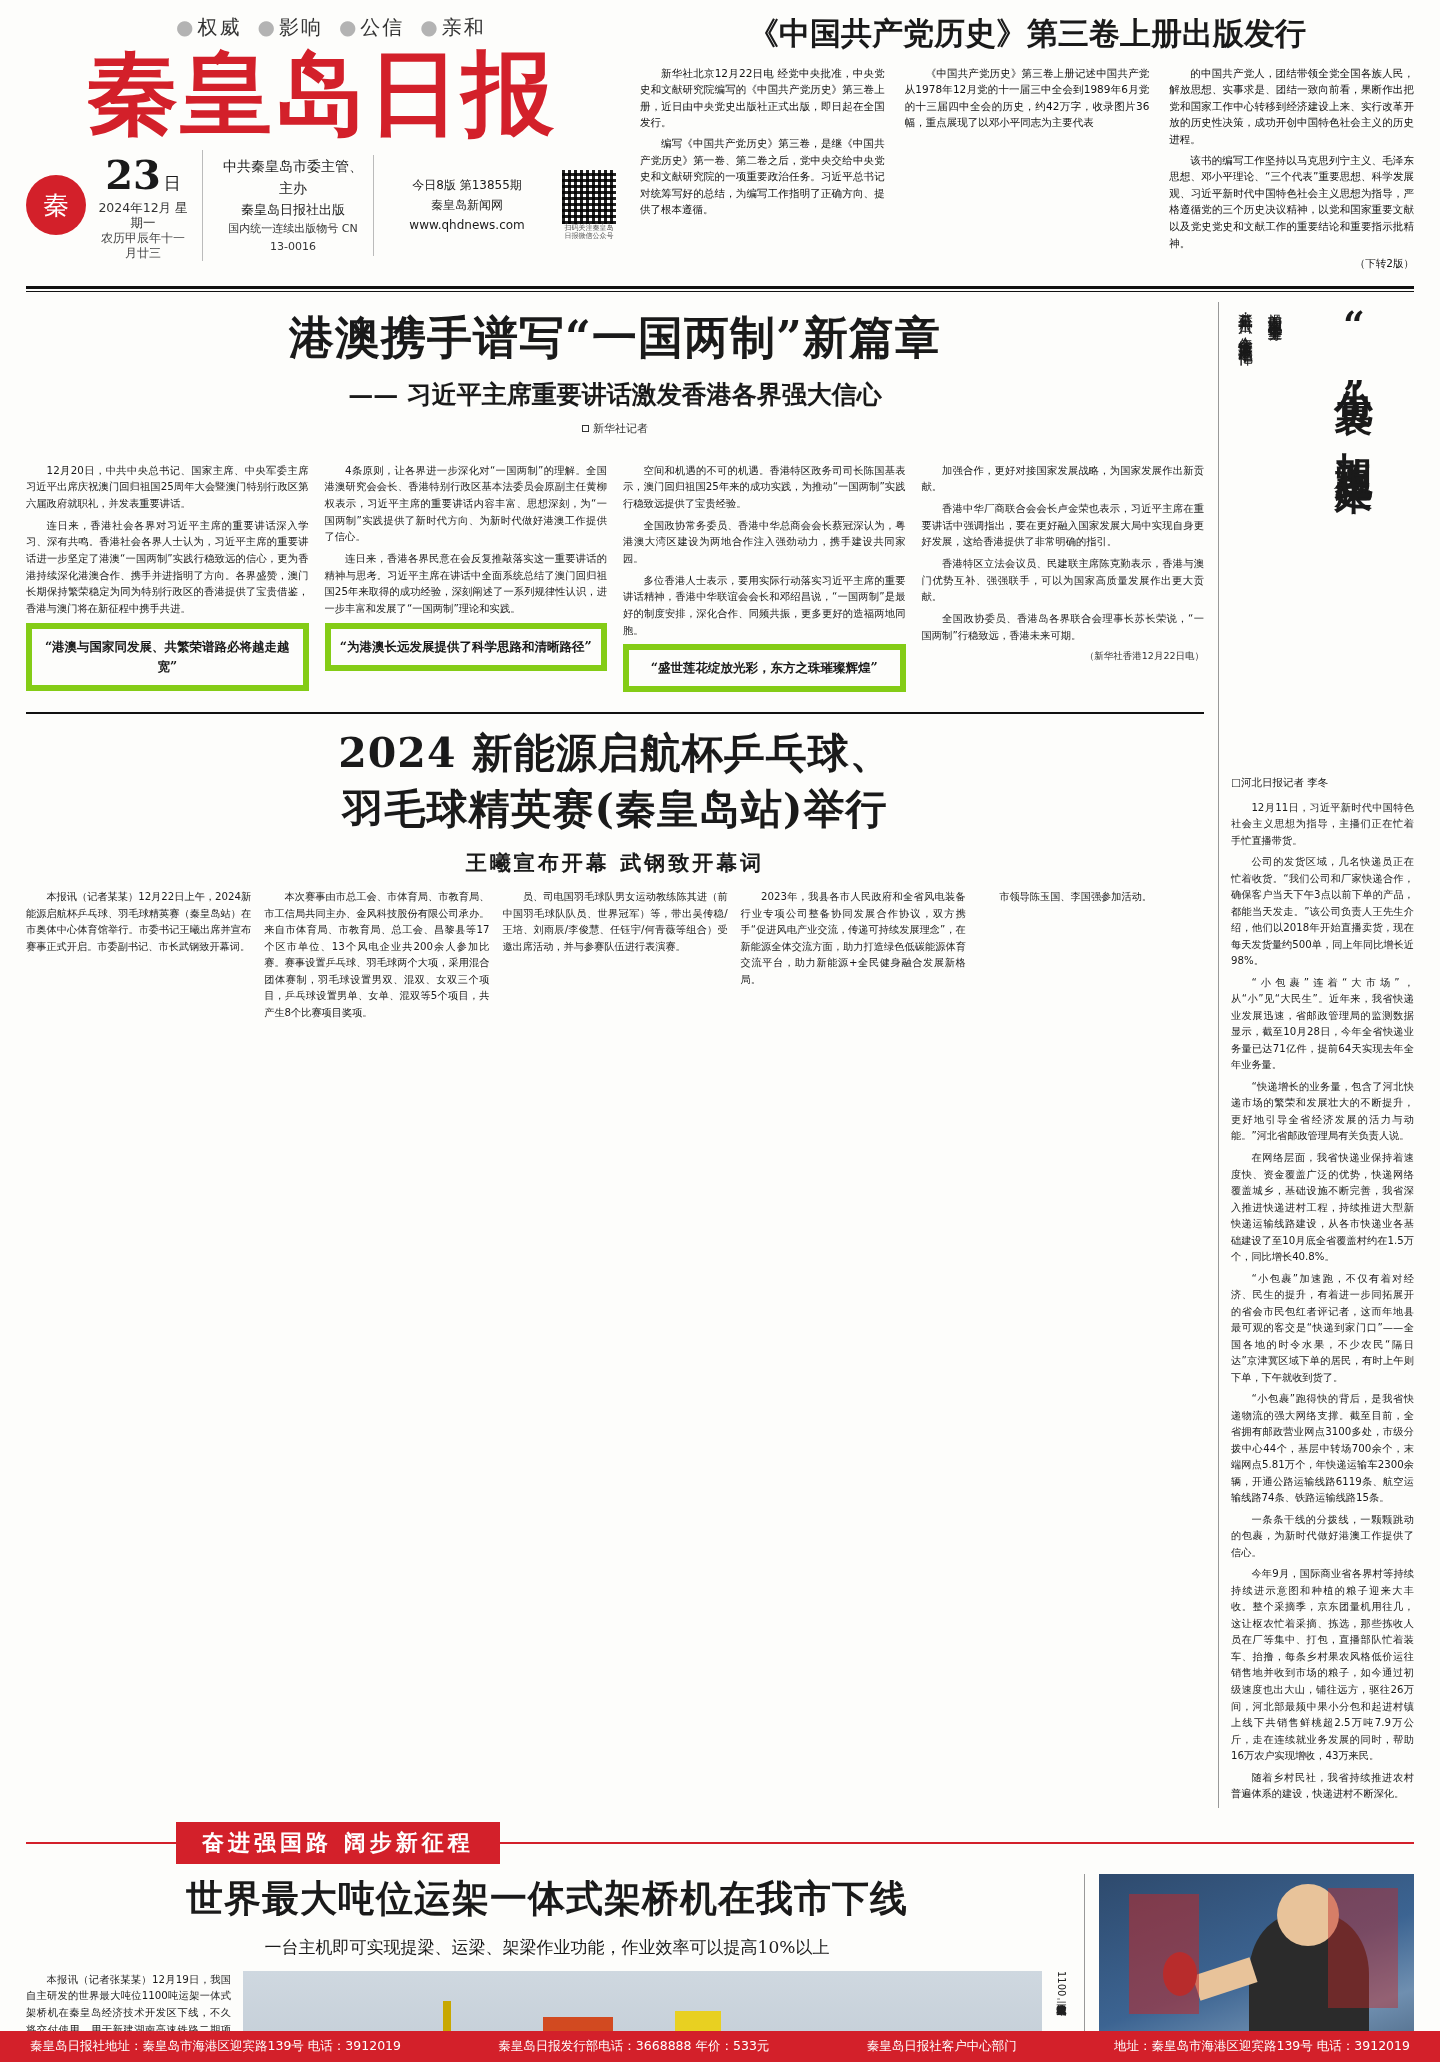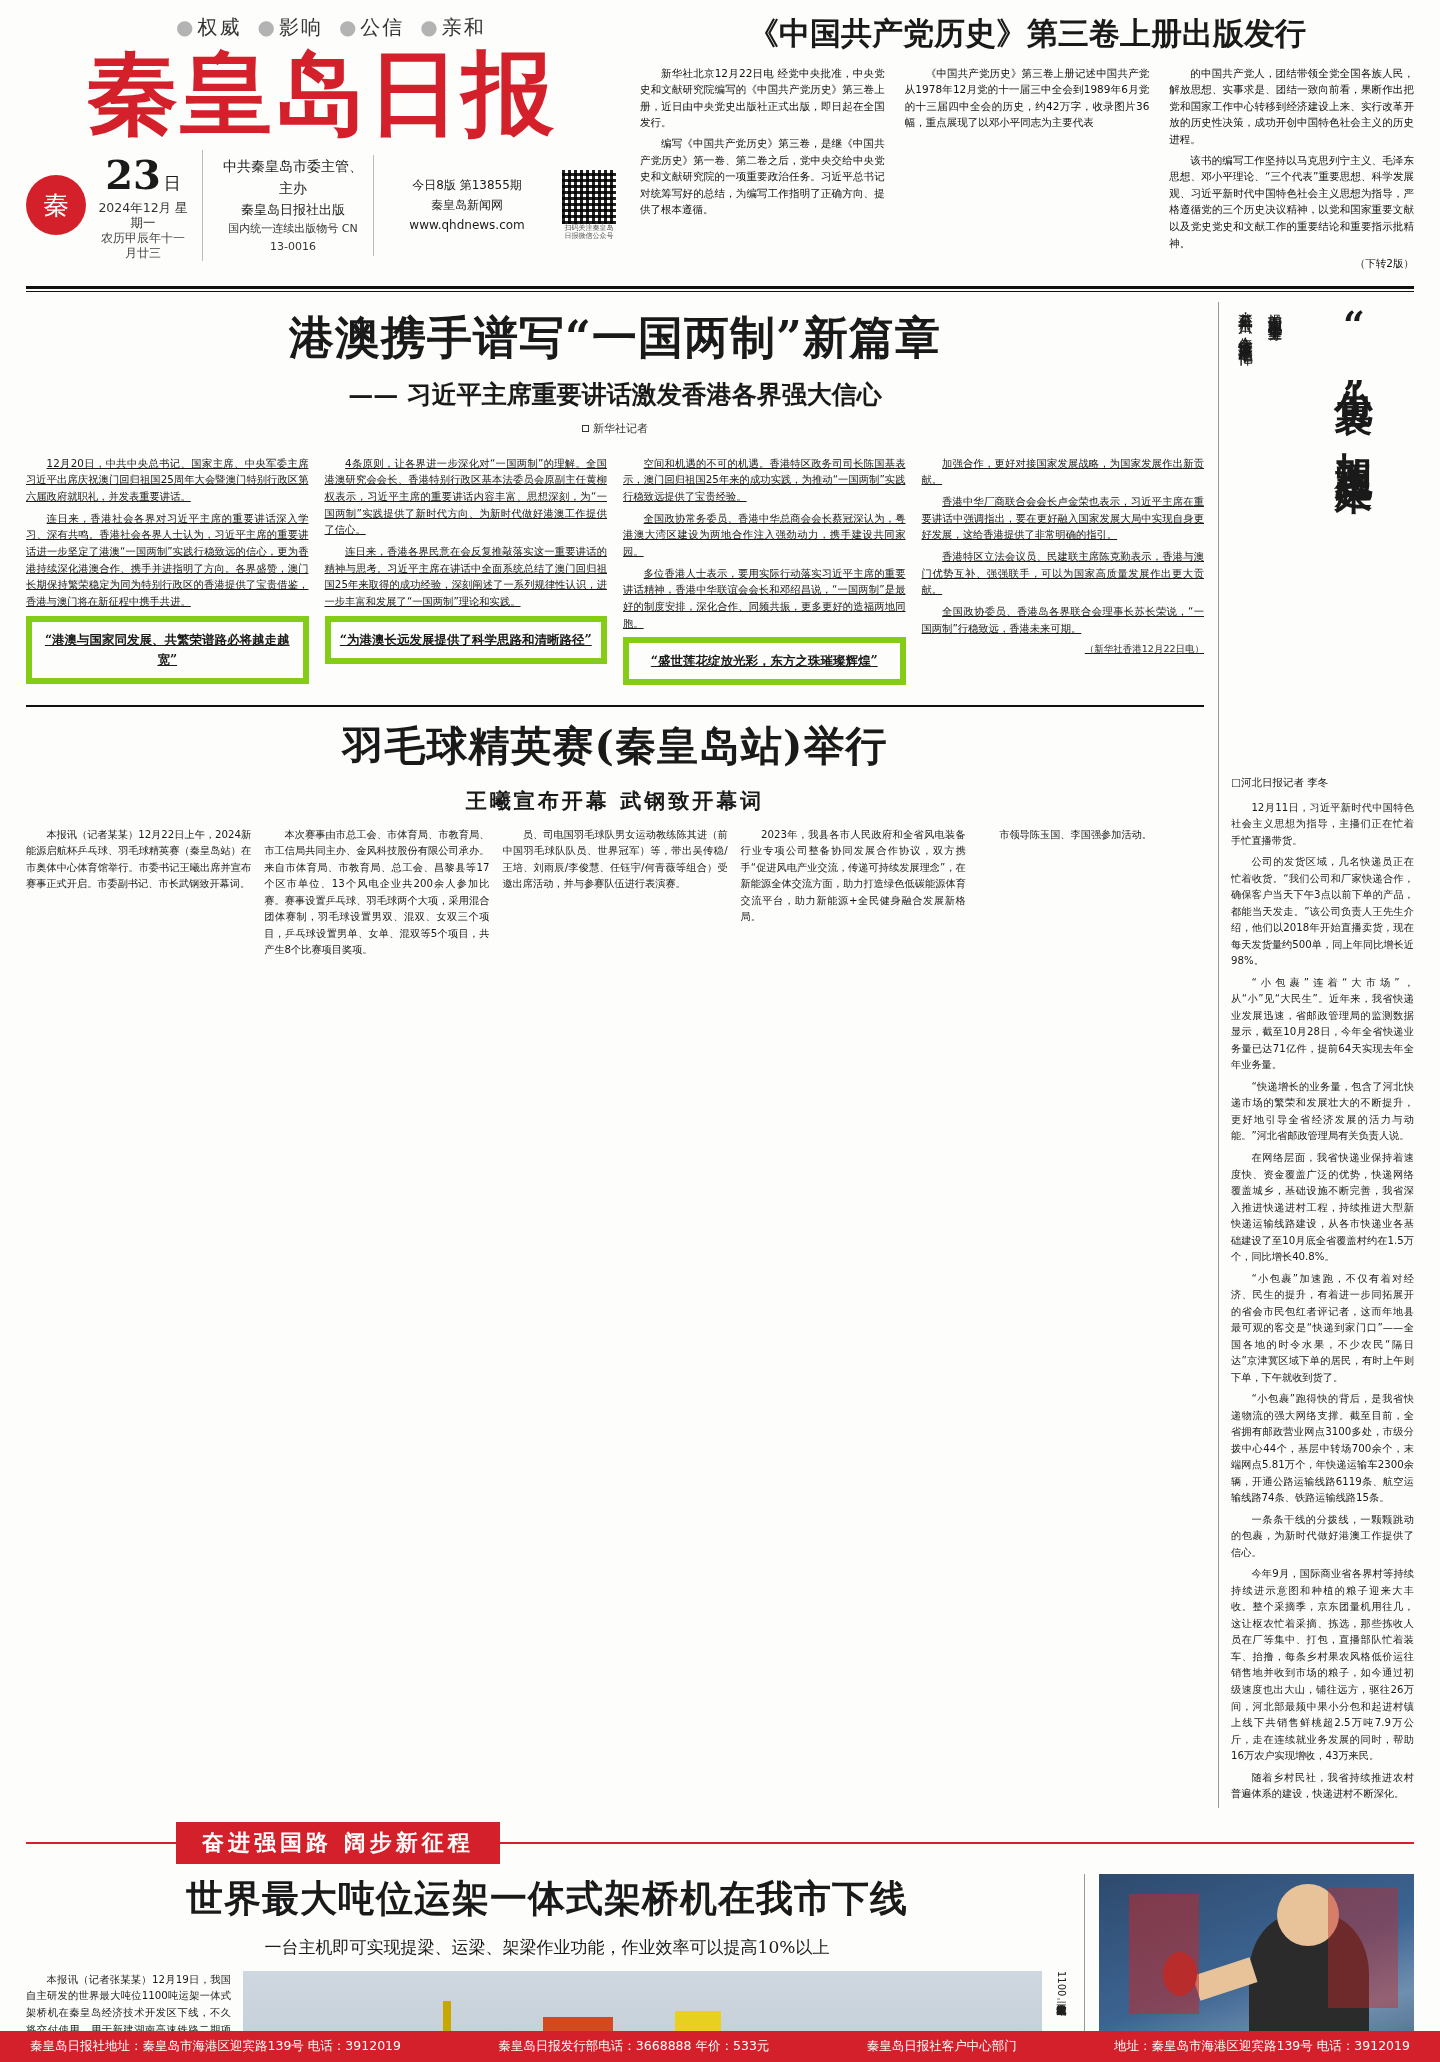--- a/index.html
+++ b/index.html
@@ -72,21 +72,21 @@
 
   .headline1 {
     font-family:"DejaVu Serif","Liberation Serif",serif;
     font-weight:bold; font-size:45px; text-align:center; letter-spacing:1px; margin-top:6px;
     white-space:nowrap;
   }
   .subhead1 { font-size:25px; text-align:center; margin-top:10px; font-family:"DejaVu Serif",serif; font-weight:bold;}
   .byline { text-align:center; font-size:11px; color:#333; margin-top:10px; }
   .byline .sq { display:inline-block;width:7px;height:7px;border:1px solid #333;margin-right:4px;}
 
-  .cols4 { display:flex; gap:16px; margin-top:19px;text-decoration:underline; }
+  .cols4 { display:flex; gap:16px; margin-top:26px; }
   .col { flex:1; font-size:10.3px; line-height:1.62; text-align:justify; }
   .col p { margin:0 0 5px 0; text-indent:2em; }
   .boxq {
     border:6px solid #84cc16; padding:8px 7px; margin:6px 0 8px 0;
     font-family:"DejaVu Serif",serif; font-weight:bold; font-size:12.5px; line-height:1.6; text-align:center;
     text-indent:0;
   }
   .src { text-align:right; font-size:9.5px; color:#333; }
 
   
@@ -249,20 +249,21 @@
           <p>香港中华厂商联合会会长卢金荣也表示，习近平主席在重要讲话中强调指出，要在更好融入国家发展大局中实现自身更好发展，这给香港提供了非常明确的指引。</p>
           <p>香港特区立法会议员、民建联主席陈克勤表示，香港与澳门优势互补、强强联手，可以为国家高质量发展作出更大贡献。</p>
           <p>全国政协委员、香港岛各界联合会理事长苏长荣说，“一国两制”行稳致远，香港未来可期。</p>
           <div class="src">（新华社香港12月22日电）</div>
         </div>
       </div>
 
       <div class="sep-rule"></div>
 
       <div class="headline2">
+        <div>2024 新能源启航杯乒乓球、</div>
         <div>羽毛球精英赛(秦皇岛站)举行</div>
       </div>
       <div class="subhead2">王曦宣布开幕 武钢致开幕词</div>
 
       <div class="cols5">
         <div class="col5">
             <p>本报讯（记者某某）12月22日上午，2024新能源启航杯乒乓球、羽毛球精英赛（秦皇岛站）在市奥体中心体育馆举行。市委书记王曦出席并宣布赛事正式开启。市委副书记、市长武钢致开幕词。</p>
           </div>
         <div class="col5">
             <p>本次赛事由市总工会、市体育局、市教育局、市工信局共同主办、金风科技股份有限公司承办。来自市体育局、市教育局、总工会、昌黎县等17个区市单位、13个风电企业共200余人参加比赛。赛事设置乒乓球、羽毛球两个大项，采用混合团体赛制，羽毛球设置男双、混双、女双三个项目，乒乓球设置男单、女单、混双等5个项目，共产生8个比赛项目奖项。</p>

